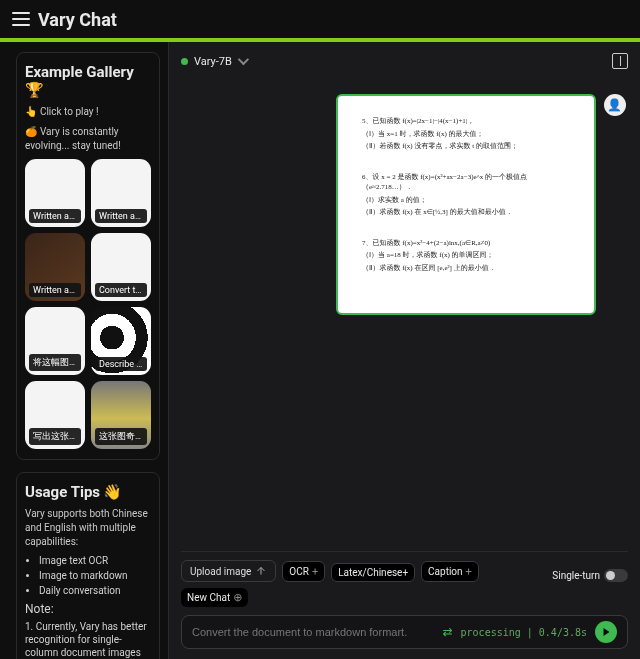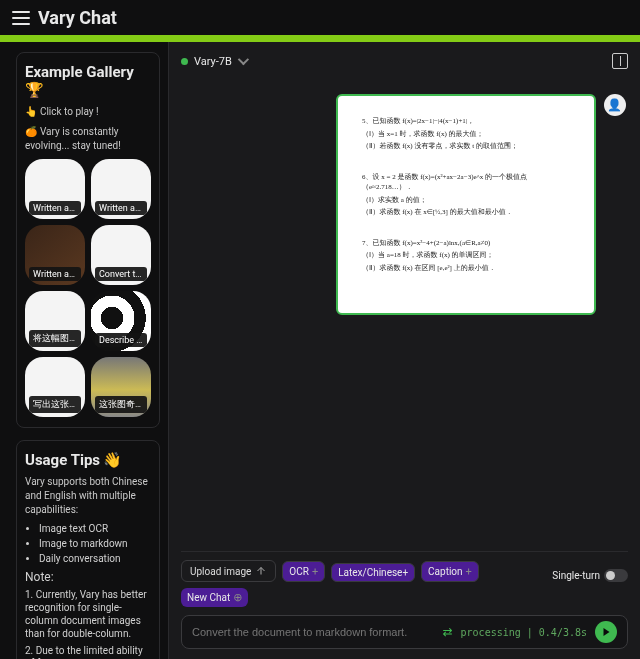--- a/index.html
+++ b/index.html
@@ -11,21 +11,21 @@
   width: 640px;
   height: 659px;
   overflow: hidden;
   display: flex;
   flex-direction: column;
 }
 .header {
   display: flex;
   align-items: center;
   padding: 3px 12px;
-  border-bottom: 7px solid #84cc16;
+  border-bottom: 4px solid #84cc16;
   gap: 8px;
   height: 42px;
 }
 .hamburger { width: 18px; height: 14px; display: flex; flex-direction: column; justify-content: space-between; cursor: pointer; }
 .hamburger span { display: block; height: 2px; background: #e8e8e8; border-radius: 1px; }
 .header-title { font-size: 18px; font-weight: 700; }
 .main { display: flex; height: calc(100% - 42px); }
 .sidebar {
   width: 168px;
   background: #0f0f10;
@@ -40,22 +40,22 @@
 .section-box {
   border: 1px solid #2a2a2d;
   border-radius: 8px;
   padding: 10px 8px;
 }
 .section-title { font-size: 15px; font-weight: 700; margin-bottom: 6px; display: flex; align-items: center; gap: 4px; }
 .subtext { font-size: 10px; color: #c9c9c9; line-height: 1.4; margin-bottom: 6px; }
 .gallery-grid { display: grid; grid-template-columns: 1fr 1fr; gap: 6px; margin-top: 6px; }
 .gallery-item {
   position: relative;
-  height: 60px;
-  border-radius: 18px;
+  height: 68px;
+  border-radius: 11px;
   overflow: hidden;
   background: #e5e5e5;
   cursor: pointer;
 }
 .gallery-item.dark { background: linear-gradient(140deg,#3a2518,#5a3820); }
 .gallery-item.swirl { background: radial-gradient(circle at 35% 45%, #111 0 22%, #fff 22% 44%, #111 44% 66%, #fff 66% 100%); }
 .gallery-item.white { background: #f4f4f4; }
 .gallery-item.taxi { background: linear-gradient(#777,#ccbb55 55%,#888); }
 .gallery-caption {
   position: absolute;
@@ -136,21 +136,21 @@
   display: flex; align-items: center; gap: 4px;
   color: #ddd;
   background: #1a1a1c;
 }
 .chip {
   border: 1px solid #3a3a3d;
   border-radius: 6px;
   padding: 3px 6px;
   display: flex; align-items: center; gap: 3px;
   cursor: pointer;
-  background: #4c1d95;
+  background: #000000;
 }
 .plus { font-size: 11px; color: #888; }
 .toggle-row { display: flex; align-items: center; gap: 4px; margin-left: auto; }
 .toggle {
   width: 24px; height: 13px; border-radius: 7px; background: #3a3a3d; position: relative; cursor: pointer;
 }
 .toggle::after { content: ""; position: absolute; width: 9px; height: 9px; background: #ccc; border-radius: 50%; top: 2px; left: 2px; }
 .input-row {
   display: flex;
   align-items: center;

